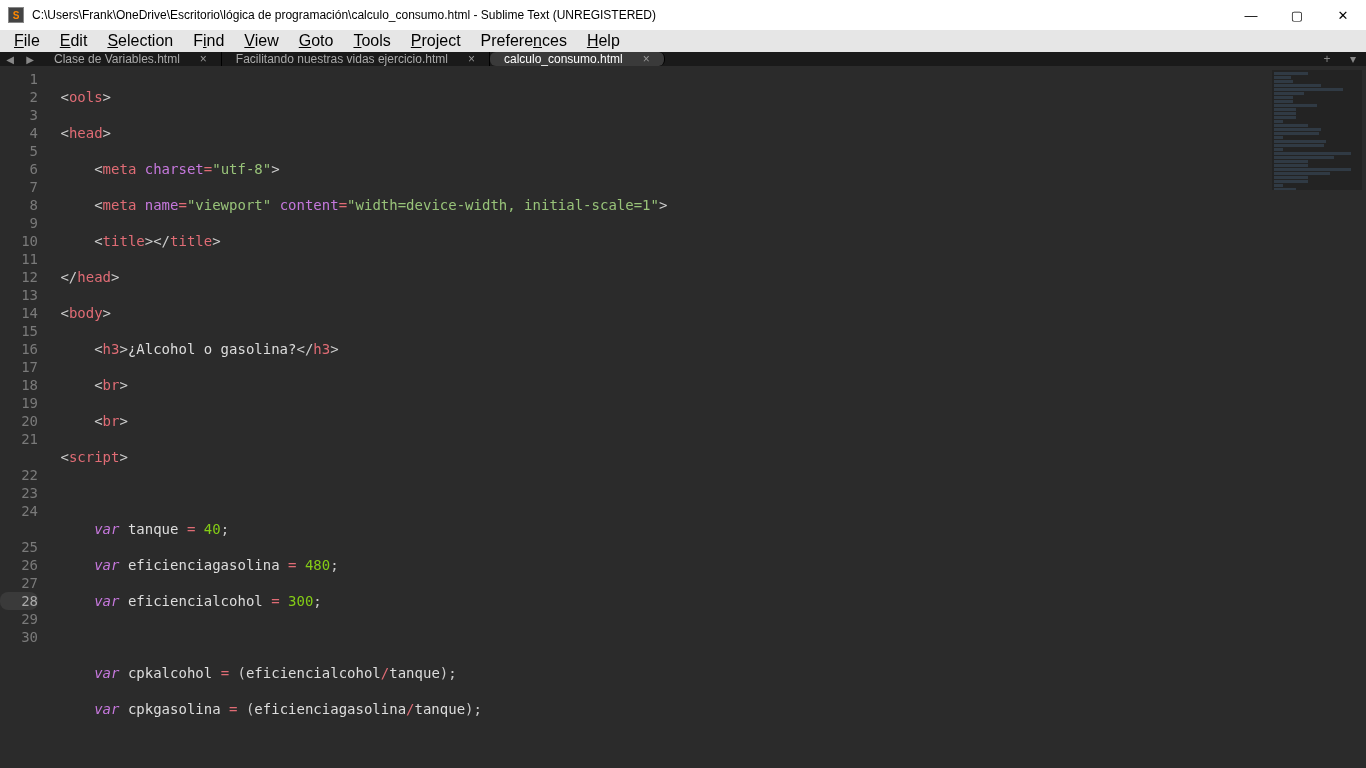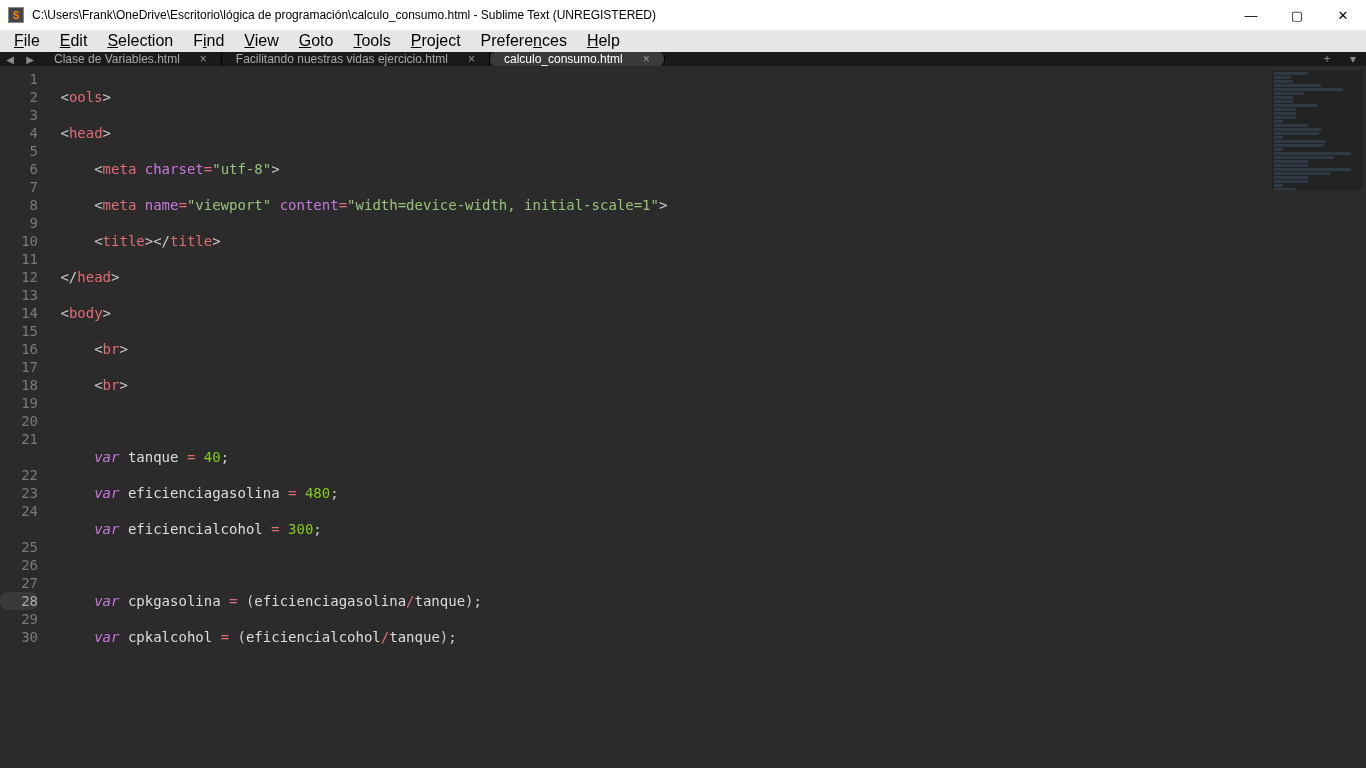--- a/index.html
+++ b/index.html
@@ -214,29 +214,31 @@
       <div class="ln">30</div>
     </div>
   <div class="code" id="code">
 <div class="line"> <span class="c-punct">&lt;</span><span class="c-tag">ools</span><span class="c-punct">&gt;</span></div>
 <div class="line"> <span class="c-punct">&lt;</span><span class="c-tag">head</span><span class="c-punct">&gt;</span></div>
 <div class="line">     <span class="c-punct">&lt;</span><span class="c-tag">meta</span> <span class="c-attr">charset</span><span class="c-op">=</span><span class="c-str">"utf-8"</span><span class="c-punct">&gt;</span></div>
 <div class="line">     <span class="c-punct">&lt;</span><span class="c-tag">meta</span> <span class="c-attr">name</span><span class="c-op">=</span><span class="c-str">"viewport"</span> <span class="c-attr">content</span><span class="c-op">=</span><span class="c-str">"width=device-width, initial-scale=1"</span><span class="c-punct">&gt;</span></div>
 <div class="line">     <span class="c-punct">&lt;</span><span class="c-tag">title</span><span class="c-punct">&gt;&lt;/</span><span class="c-tag">title</span><span class="c-punct">&gt;</span></div>
 <div class="line"> <span class="c-punct">&lt;/</span><span class="c-tag">head</span><span class="c-punct">&gt;</span></div>
 <div class="line"> <span class="c-punct">&lt;</span><span class="c-tag">body</span><span class="c-punct">&gt;</span></div>
+<div class="line">     <span class="c-punct">&lt;</span><span class="c-tag">h3</span><span class="c-punct">&gt;</span><span class="c-text">¿Alcohol o gasolina?</span><span class="c-punct">&lt;/</span><span class="c-tag">h3</span><span class="c-punct">&gt;</span></div>
 <div class="line">     <span class="c-punct">&lt;</span><span class="c-tag">br</span><span class="c-punct">&gt;</span></div>
 <div class="line">     <span class="c-punct">&lt;</span><span class="c-tag">br</span><span class="c-punct">&gt;</span></div>
+<div class="line"> <span class="c-punct">&lt;</span><span class="c-tag">script</span><span class="c-punct">&gt;</span></div>
 <div class="line"> </div>
 <div class="line">     <span class="c-kw">var</span> <span class="c-var">tanque</span> <span class="c-op">=</span> <span class="c-num">40</span><span class="c-punct">;</span></div>
 <div class="line">     <span class="c-kw">var</span> <span class="c-var">eficienciagasolina</span> <span class="c-op">=</span> <span class="c-num">480</span><span class="c-punct">;</span></div>
 <div class="line">     <span class="c-kw">var</span> <span class="c-var">eficiencialcohol</span> <span class="c-op">=</span> <span class="c-num">300</span><span class="c-punct">;</span></div>
 <div class="line"> </div>
+<div class="line">     <span class="c-kw">var</span> <span class="c-var">cpkalcohol</span> <span class="c-op">=</span> <span class="c-punct">(</span><span class="c-var">eficiencialcohol</span><span class="c-op">/</span><span class="c-var">tanque</span><span class="c-punct">);</span></div>
 <div class="line">     <span class="c-kw">var</span> <span class="c-var">cpkgasolina</span> <span class="c-op">=</span> <span class="c-punct">(</span><span class="c-var">eficienciagasolina</span><span class="c-op">/</span><span class="c-var">tanque</span><span class="c-punct">);</span></div>
-<div class="line">     <span class="c-kw">var</span> <span class="c-var">cpkalcohol</span> <span class="c-op">=</span> <span class="c-punct">(</span><span class="c-var">eficiencialcohol</span><span class="c-op">/</span><span class="c-var">tanque</span><span class="c-punct">);</span></div>
 
 
 
 
 
 
 
 
 
 

